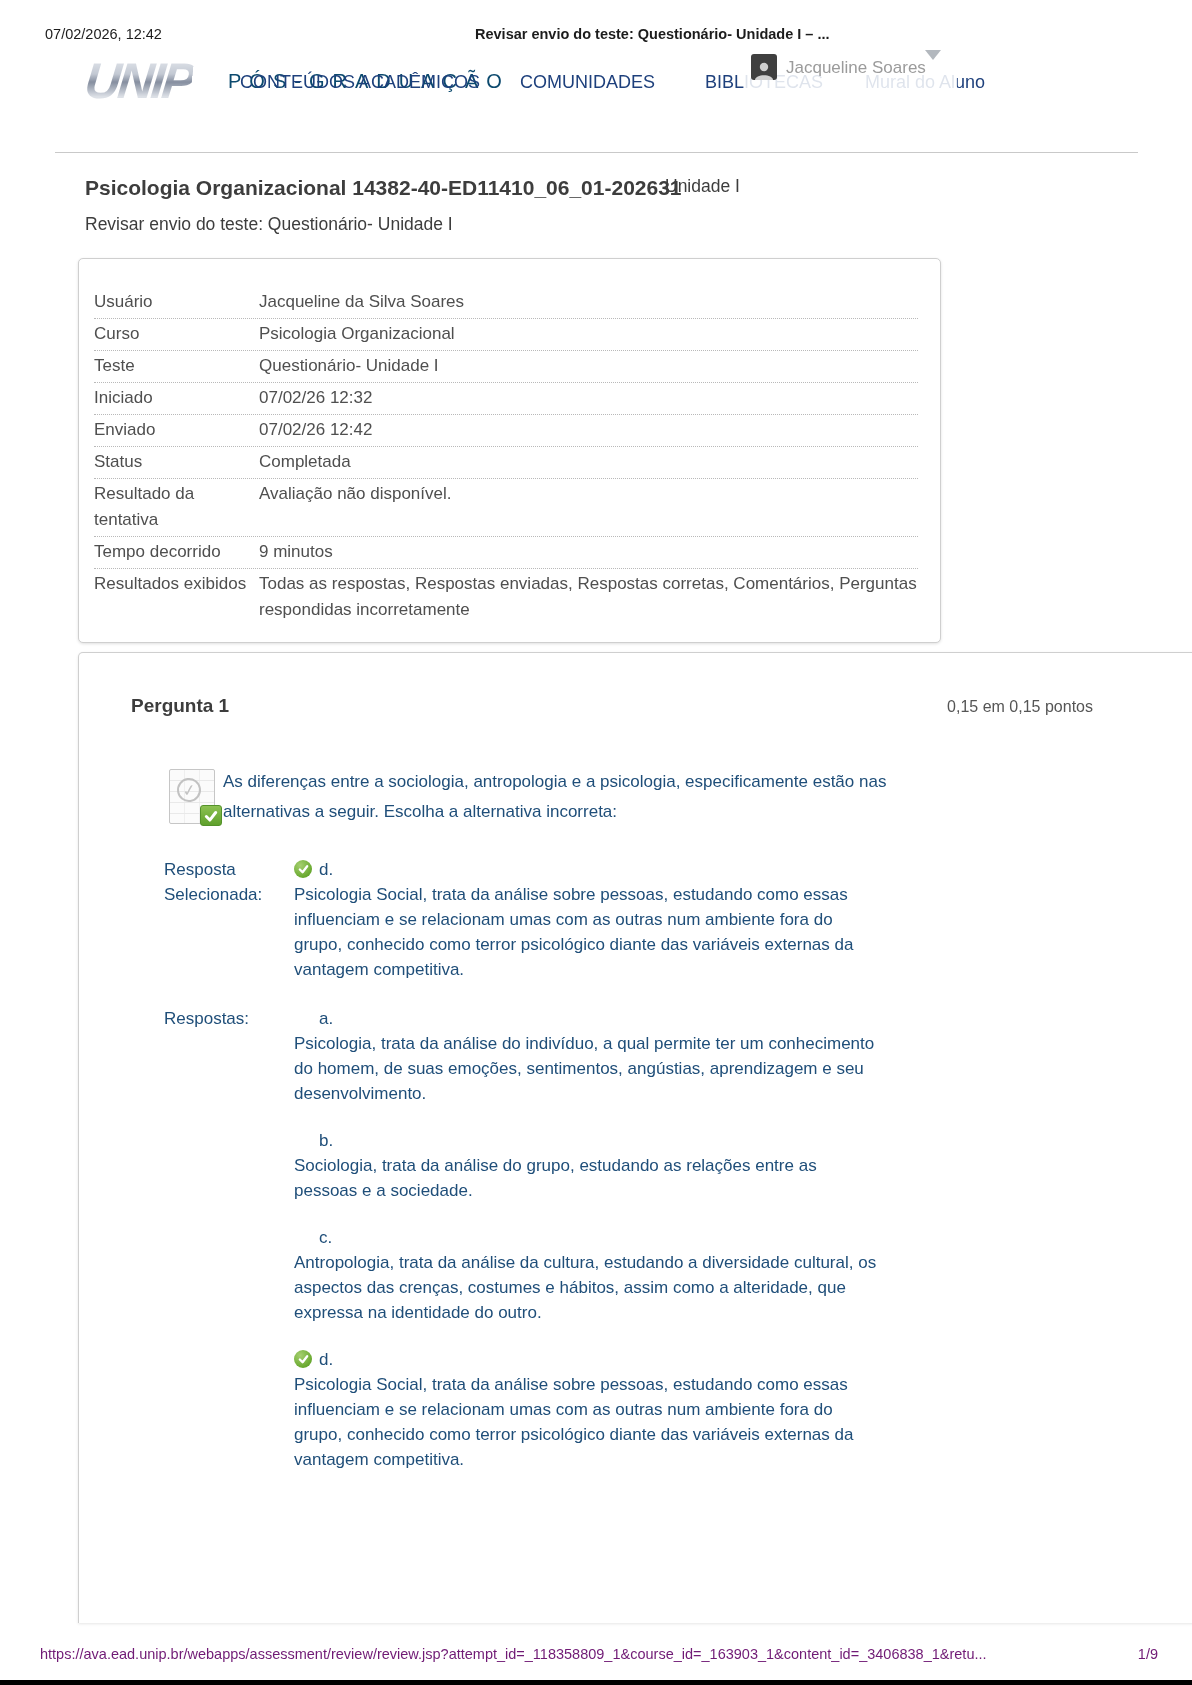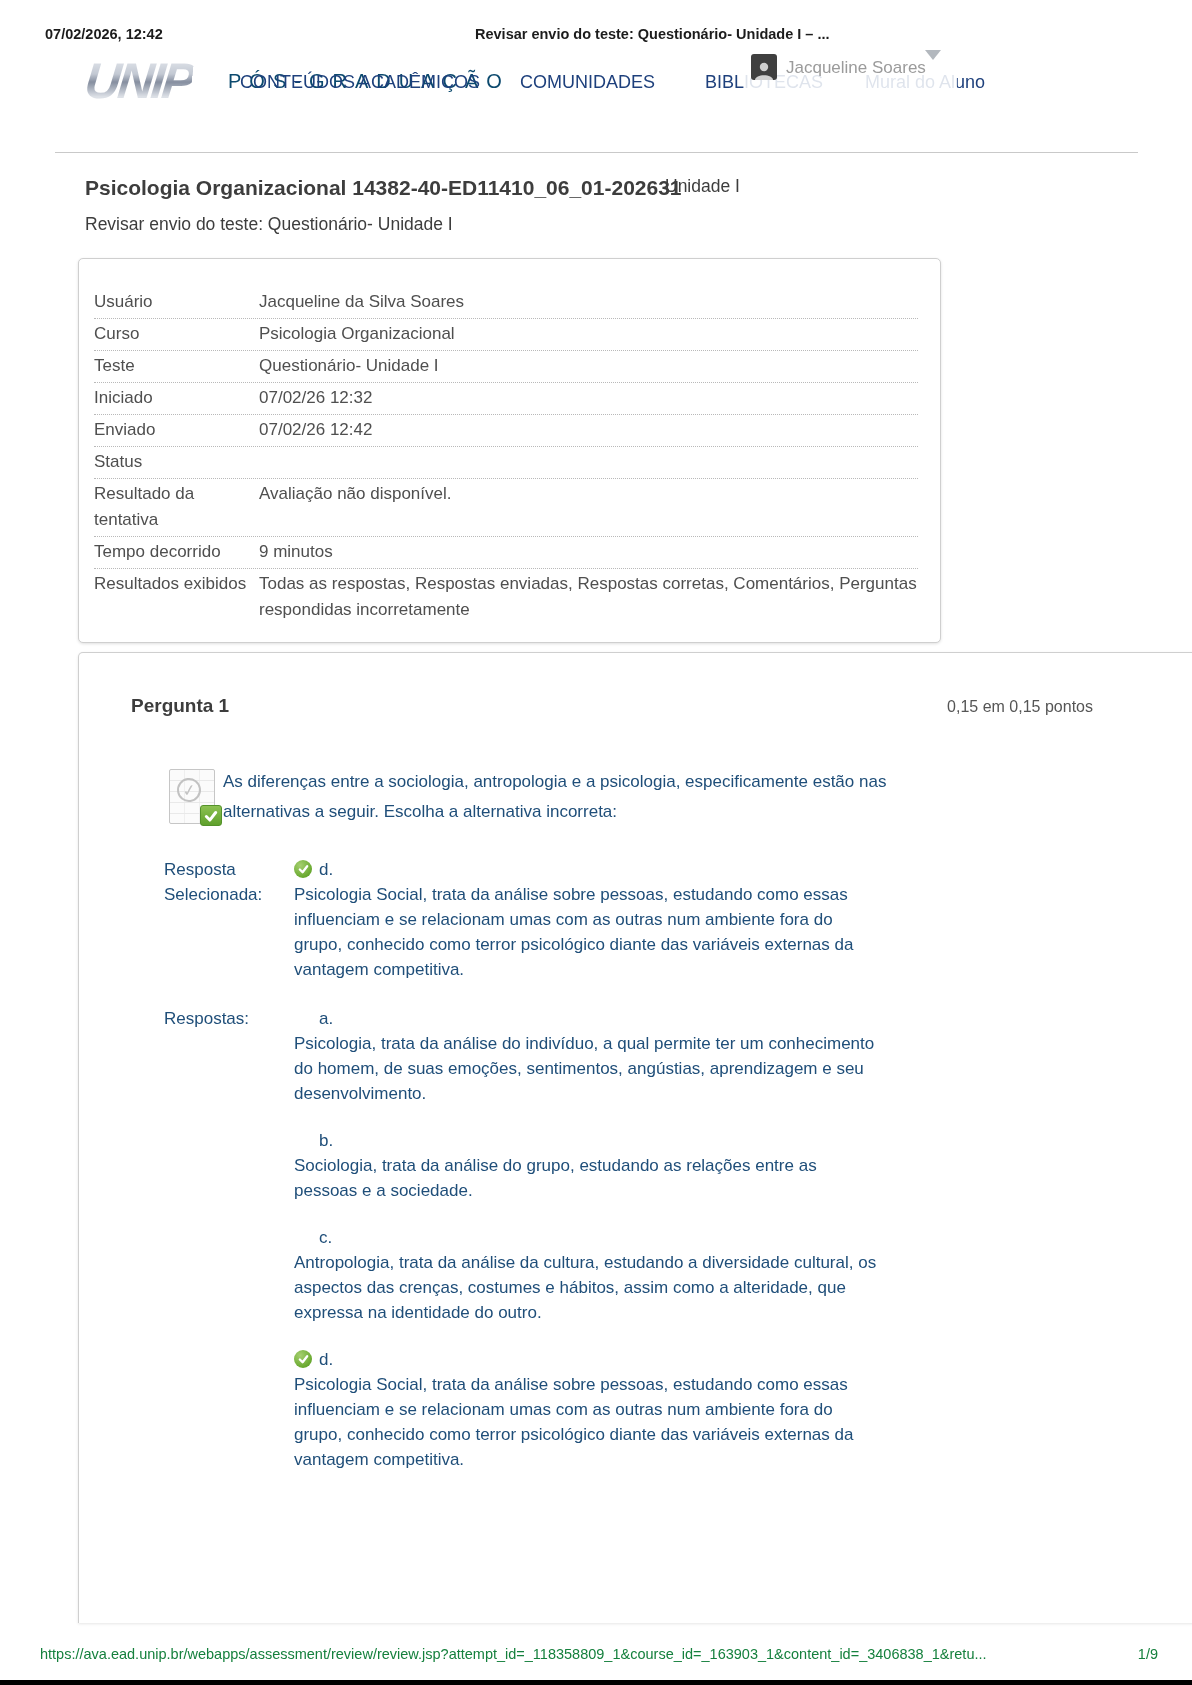--- a/index.html
+++ b/index.html
@@ -3,24 +3,24 @@
 <meta charset="utf-8">
 <style>
   * { margin:0; padding:0; box-sizing:border-box; }
   html,body { background:#fff; }
   body { font-family:"Liberation Sans","DejaVu Sans",sans-serif; }
   #page { position:relative; width:1192px; height:1685px; background:#fff; overflow:hidden; margin:0 auto; }
 
   
   .print-header { position:absolute; top:26px; left:0; width:100%; height:20px;
                   font-size:14.5px; color:#1c1c1c; }
-  .print-date  { position:absolute; left:45px; top:0;font-weight:bold; }
+  .print-date  { position:absolute; left:45px; top:0; }
   .print-title { position:absolute; left:475px; top:0;font-weight:bold; }
   .print-footer { position:absolute; top:1646px; left:40px; right:34px;
-                  display:flex; justify-content:space-between; font-size:14.5px; color:#15803d; }
+                  display:flex; justify-content:space-between; font-size:14.5px; color:#701a75; }
   .bottom-bar { position:absolute; left:0; bottom:0; width:100%; height:5px; background:#000; }
 
   
   .site-header { position:absolute; top:50px; left:85px; right:40px; height:66px; }
   .logo { position:absolute; left:0; top:2px; font-size:50px; font-weight:700; font-style:italic;
           letter-spacing:-3px; transform:skewX(-6deg);
           background:linear-gradient(180deg,#eef1f5 0%,#c3c9d3 38%,#858e9f 52%,#dfe3e9 78%,#9aa2b0 100%);
           -webkit-background-clip:text; background-clip:text; color:transparent;
           text-shadow:0 0 0 transparent; }
   .nav-item { position:absolute; top:22px; font-size:18px; color:#1e407c; white-space:nowrap; cursor:pointer; }
@@ -151,20 +151,21 @@
         <div class="info-value">07/02/26 12:32</div>
       </div>
 
       <div class="info-row">
         <div class="info-label">Enviado</div>
         <div class="info-value">07/02/26 12:42</div>
       </div>
 
       <div class="info-row">
         <div class="info-label">Status</div>
+        <div class="info-value">Completada</div>
       </div>
 
       <div class="info-row">
         <div class="info-label">Resultado da tentativa</div>
         <div class="info-value">Avaliação não disponível.</div>
       </div>
 
       <div class="info-row">
         <div class="info-label">Tempo decorrido</div>
         <div class="info-value">9 minutos</div>

